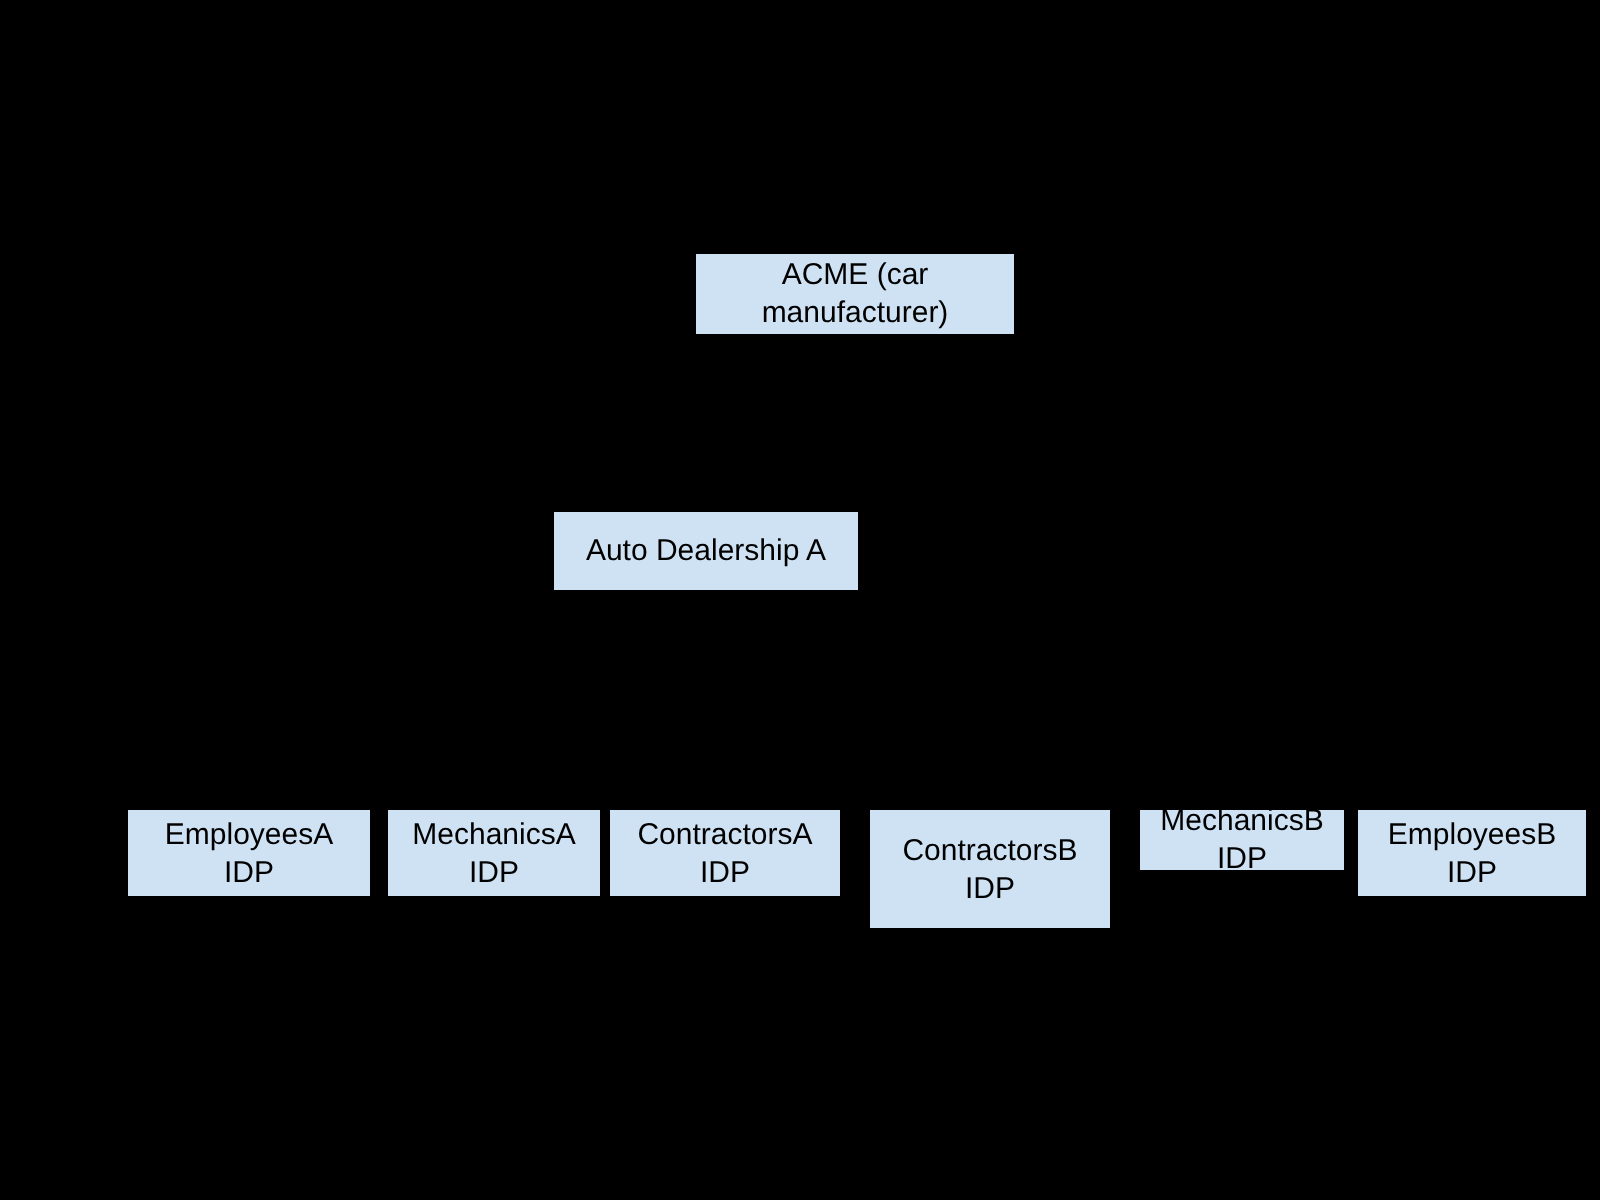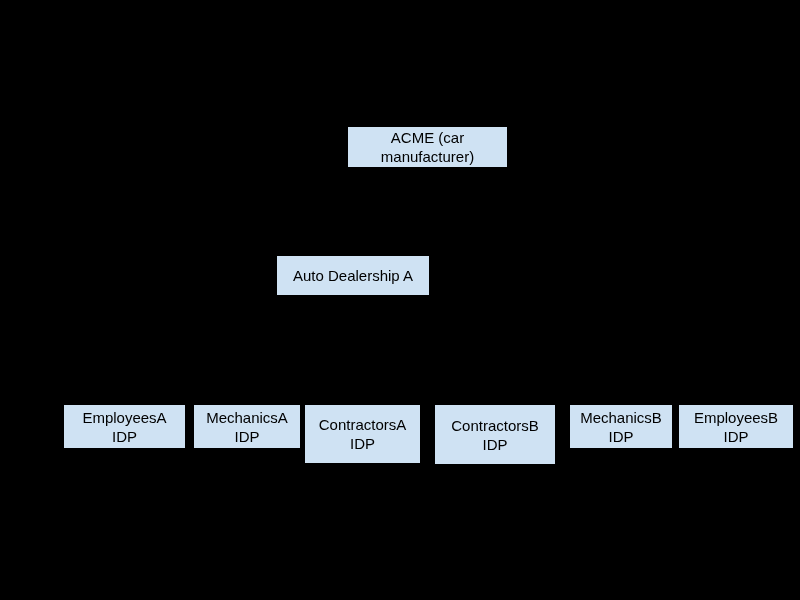--- a/index.html
+++ b/index.html
@@ -35,23 +35,23 @@
   .node span { display: block; }
 
   
   .pos-acme         { left: 348px; top: 127px; width: 159px; height: 40px; }
   
   .pos-dealership-a { left: 277px; top: 256px; width: 152px; height: 39px; }
   .pos-dealership-b { left: 453px; top: 256px; width: 152px; height: 39px; }
   
   .pos-employees-a   { left:  64px; top: 405px; width: 121px; height: 43px; justify-content: center; }
   .pos-mechanics-a   { left: 194px; top: 405px; width: 106px; height: 43px; }
-  .pos-contractors-a { left: 305px; top: 405px; width: 115px; height: 58px; }
+  .pos-contractors-a { left: 305px; top: 405px; width: 115px; height: 43px; }
   .pos-contractors-b { left: 435px; top: 405px; width: 120px; height: 59px; }
-  .pos-mechanics-b   { left: 570px; top: 405px; width: 102px; height: 43px; }
+  .pos-mechanics-b   { left: 570px; top: 405px; width: 102px; height: 30px; }
   .pos-employees-b   { left: 679px; top: 405px; width: 114px; height: 43px; }
 </style>
 </head>
 <body>
 
 <div class="canvas">
 
   <div class="node pos-acme">
     <span>ACME (car</span>
     <span>manufacturer)</span>

